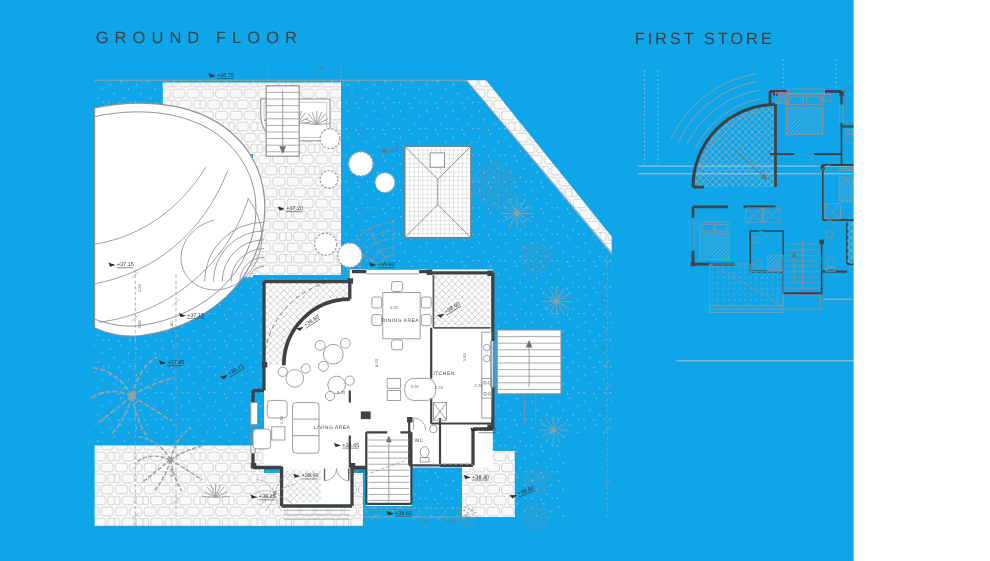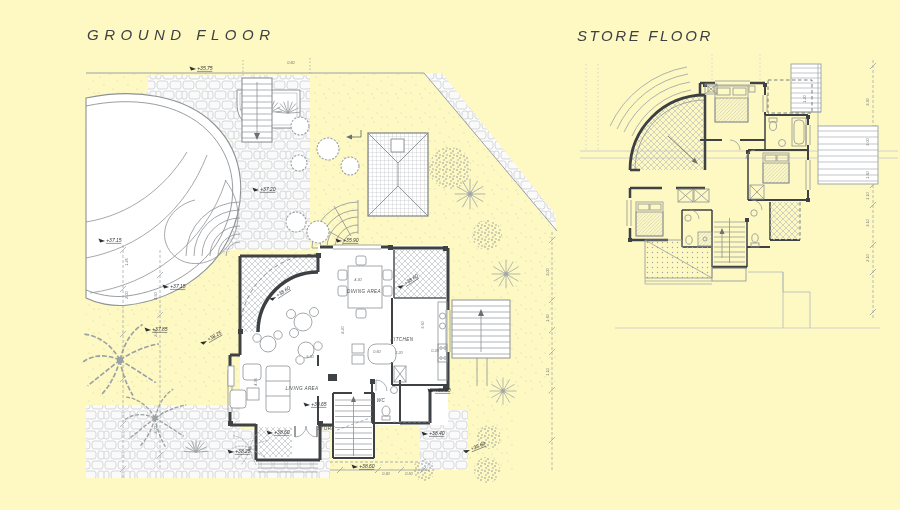--- a/index.html
+++ b/index.html
@@ -1,30 +1,30 @@
 <!DOCTYPE html>
 <html><head>
 <meta charset="utf-8">
 <style>
   html,body{margin:0;padding:0;background:#ffffff;}
-  .canvas{position:relative;width:900px;height:510px;background:#fef9c3;overflow:hidden;
-          font-family:"Liberation Sans",sans-serif;font-style:italic;}
+  .canvas{position:relative;width:776px;height:510px;background:#0ea5e9;overflow:hidden;
+          font-family:"Liberation Sans",sans-serif;}
   .plan-title{position:absolute;font-size:15px;color:#3e4143;font-weight:400;white-space:nowrap;}
   .plan-title.ground{left:87px;top:26px;letter-spacing:5.5px;}
   .plan-title.first{left:577px;top:27px;letter-spacing:2.6px;}
   svg{position:absolute;left:0;top:0;font-family:"Liberation Sans",sans-serif;}
   svg text{font-family:"Liberation Sans",sans-serif;}
 </style>
 </head>
 <body>
 
 <div class="canvas">
 
   <div class="plan-title ground">GROUND FLOOR</div>
-  <div class="plan-title first">STORE FLOOR</div>
+  <div class="plan-title first">FIRST STORE</div>
 
   <svg width="900" height="510" viewBox="0 0 900 510">
     <defs>
       <pattern id="xh" width="6" height="6" patternUnits="userSpaceOnUse">
         <path d="M0 0L6 6M6 0L0 6" stroke="#b4b8bb" stroke-width="0.6"></path>
       </pattern>
       <pattern id="tile" width="4" height="4" patternUnits="userSpaceOnUse">
         <path d="M0 0H4M0 0V4" stroke="#a7abae" stroke-width="0.5"></path>
       </pattern>
       <pattern id="stip" width="24" height="24" patternUnits="userSpaceOnUse">

